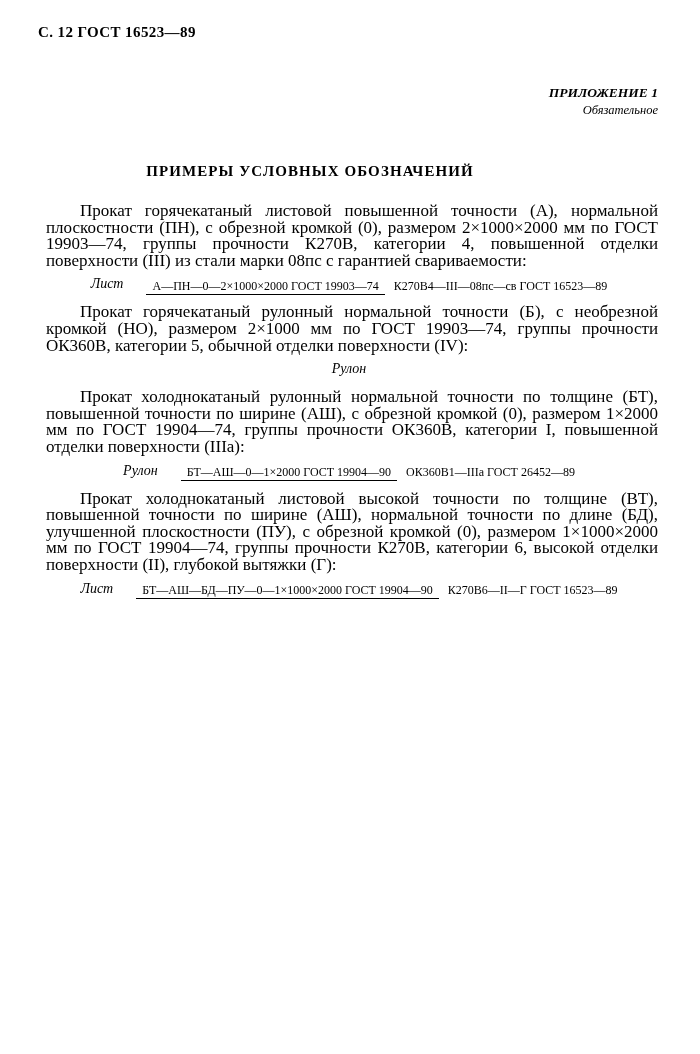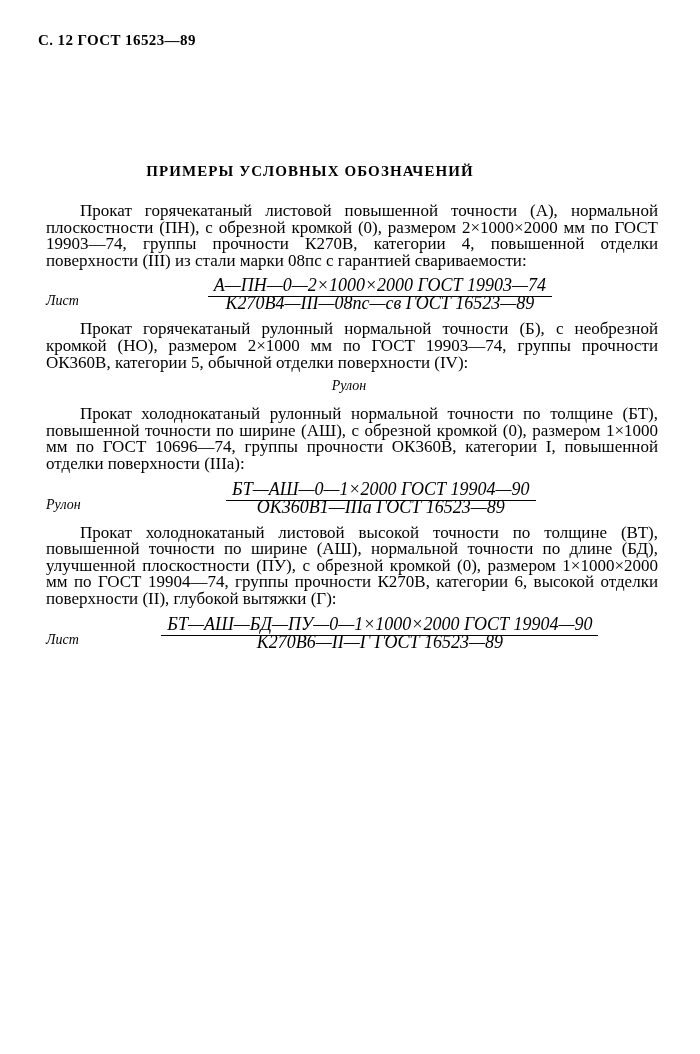--- a/index.html
+++ b/index.html
@@ -17,21 +17,21 @@
   .page {
     position: absolute;
     left: 0; top: 0;
     width: 700px;
     height: 1054px;
     overflow: hidden;
   }
   .header {
     position: absolute;
     left: 38px;
-    top: 32px;
+    top: 24px;
     font-family: "Liberation Serif", serif;
     font-size: 15px;
     font-weight: bold;
     letter-spacing: 0.4px;
   }
   .appendix {
     position: absolute;
     right: 42px;
     top: 84px;
     text-align: right;
@@ -81,22 +81,21 @@
     font-size: 14px;
     margin-right: 6px;
     align-self: flex-end;
     padding-bottom: 3px;
     white-space: nowrap;
     text-align: right;
   }
   .fraction {
     display: inline-block;
     text-align: center;
-    font-style: italic;
-    font-size: 18px;
+    font-size: 12px;
     line-height: 18px;
     margin-left: 17px;
   }
   .fraction .num {
     padding: 0 6px 1px 6px;
     border-bottom: 1.3px solid #000;
     white-space: nowrap;
   }
   .fraction .den {
     padding: 1px 6px 0 6px;
@@ -109,45 +108,49 @@
     font-family: "Liberation Serif", serif;
   }
 </style>
 </head>
 <body>
 
 <div class="page">
 
   <div class="header">С. 12 ГОСТ 16523—89</div>
 
+  <div class="appendix">
+    <div>ПРИЛОЖЕНИЕ 1</div>
+    <div class="sub">Обязательное</div>
+  </div>
 
   <div class="title">ПРИМЕРЫ УСЛОВНЫХ ОБОЗНАЧЕНИЙ</div>
 
   <div class="content">
 
     <p class="para">Прокат горячекатаный листовой повышенной точности (А), нормальной плоскостности (ПН), с обрезной кромкой (0), размером 2×1000×2000 мм по ГОСТ 19903—74, группы прочности К270В, категории 4, повышенной отделки поверхности (III) из стали марки 08пс с гарантией свариваемости:</p>
     <div class="formula-block">
       <span class="formula-label">Лист</span>
       <span class="fraction">
         <span class="num">А—ПН—0—2×1000×2000 ГОСТ 19903—74</span>
         <span class="den">К270В4—III—08пс—св ГОСТ 16523—89</span>
       </span>
     </div>
 
     <p class="para">Прокат горячекатаный рулонный нормальной точности (Б), с необрезной кромкой (НО), размером 2×1000 мм по ГОСТ 19903—74, группы прочности ОК360В, категории 5, обычной отделки поверхности (IV):</p>
     <div class="formula-block">
       <span class="formula-label">Рулон</span>
     </div>
 
-    <p class="para">Прокат холоднокатаный рулонный нормальной точности по толщине (БТ), повышенной точности по ширине (АШ), с обрезной кромкой (0), размером 1×1000 мм по ГОСТ 10696—74, группы прочности ОК360В, категории I, повышенной отделки поверхности (IIIа):</p>
+    <p class="para">Прокат холоднокатаный рулонный нормальной точности по толщине (БТ), повышенной точности по ширине (АШ), с обрезной кромкой (0), размером 1×2000 мм по ГОСТ 19904—74, группы прочности ОК360В, категории I, повышенной отделки поверхности (IIIа):</p>
     <div class="formula-block">
       <span class="formula-label">Рулон</span>
       <span class="fraction">
         <span class="num">БТ—АШ—0—1×2000  ГОСТ  19904—90</span>
-        <span class="den">ОК360В1—IIIа ГОСТ 16523—89</span>
+        <span class="den">ОК360В1—IIIа ГОСТ 26452—89</span>
       </span>
     </div>
 
     <p class="para">Прокат холоднокатаный листовой высокой точности по толщине (ВТ), повышенной точности по ширине (АШ), нормальной точности по длине (БД), улучшенной плоскостности (ПУ), с обрезной кромкой (0), размером 1×1000×2000 мм по ГОСТ 19904—74, группы прочности К270В, категории 6, высокой отделки поверхности (II), глубокой вытяжки (Г):</p>
     <div class="formula-block">
       <span class="formula-label">Лист</span>
       <span class="fraction">
         <span class="num">БТ—АШ—БД—ПУ—0—1×1000×2000 ГОСТ 19904—90</span>
         <span class="den">К270В6—II—Г ГОСТ 16523—89</span>
       </span>

